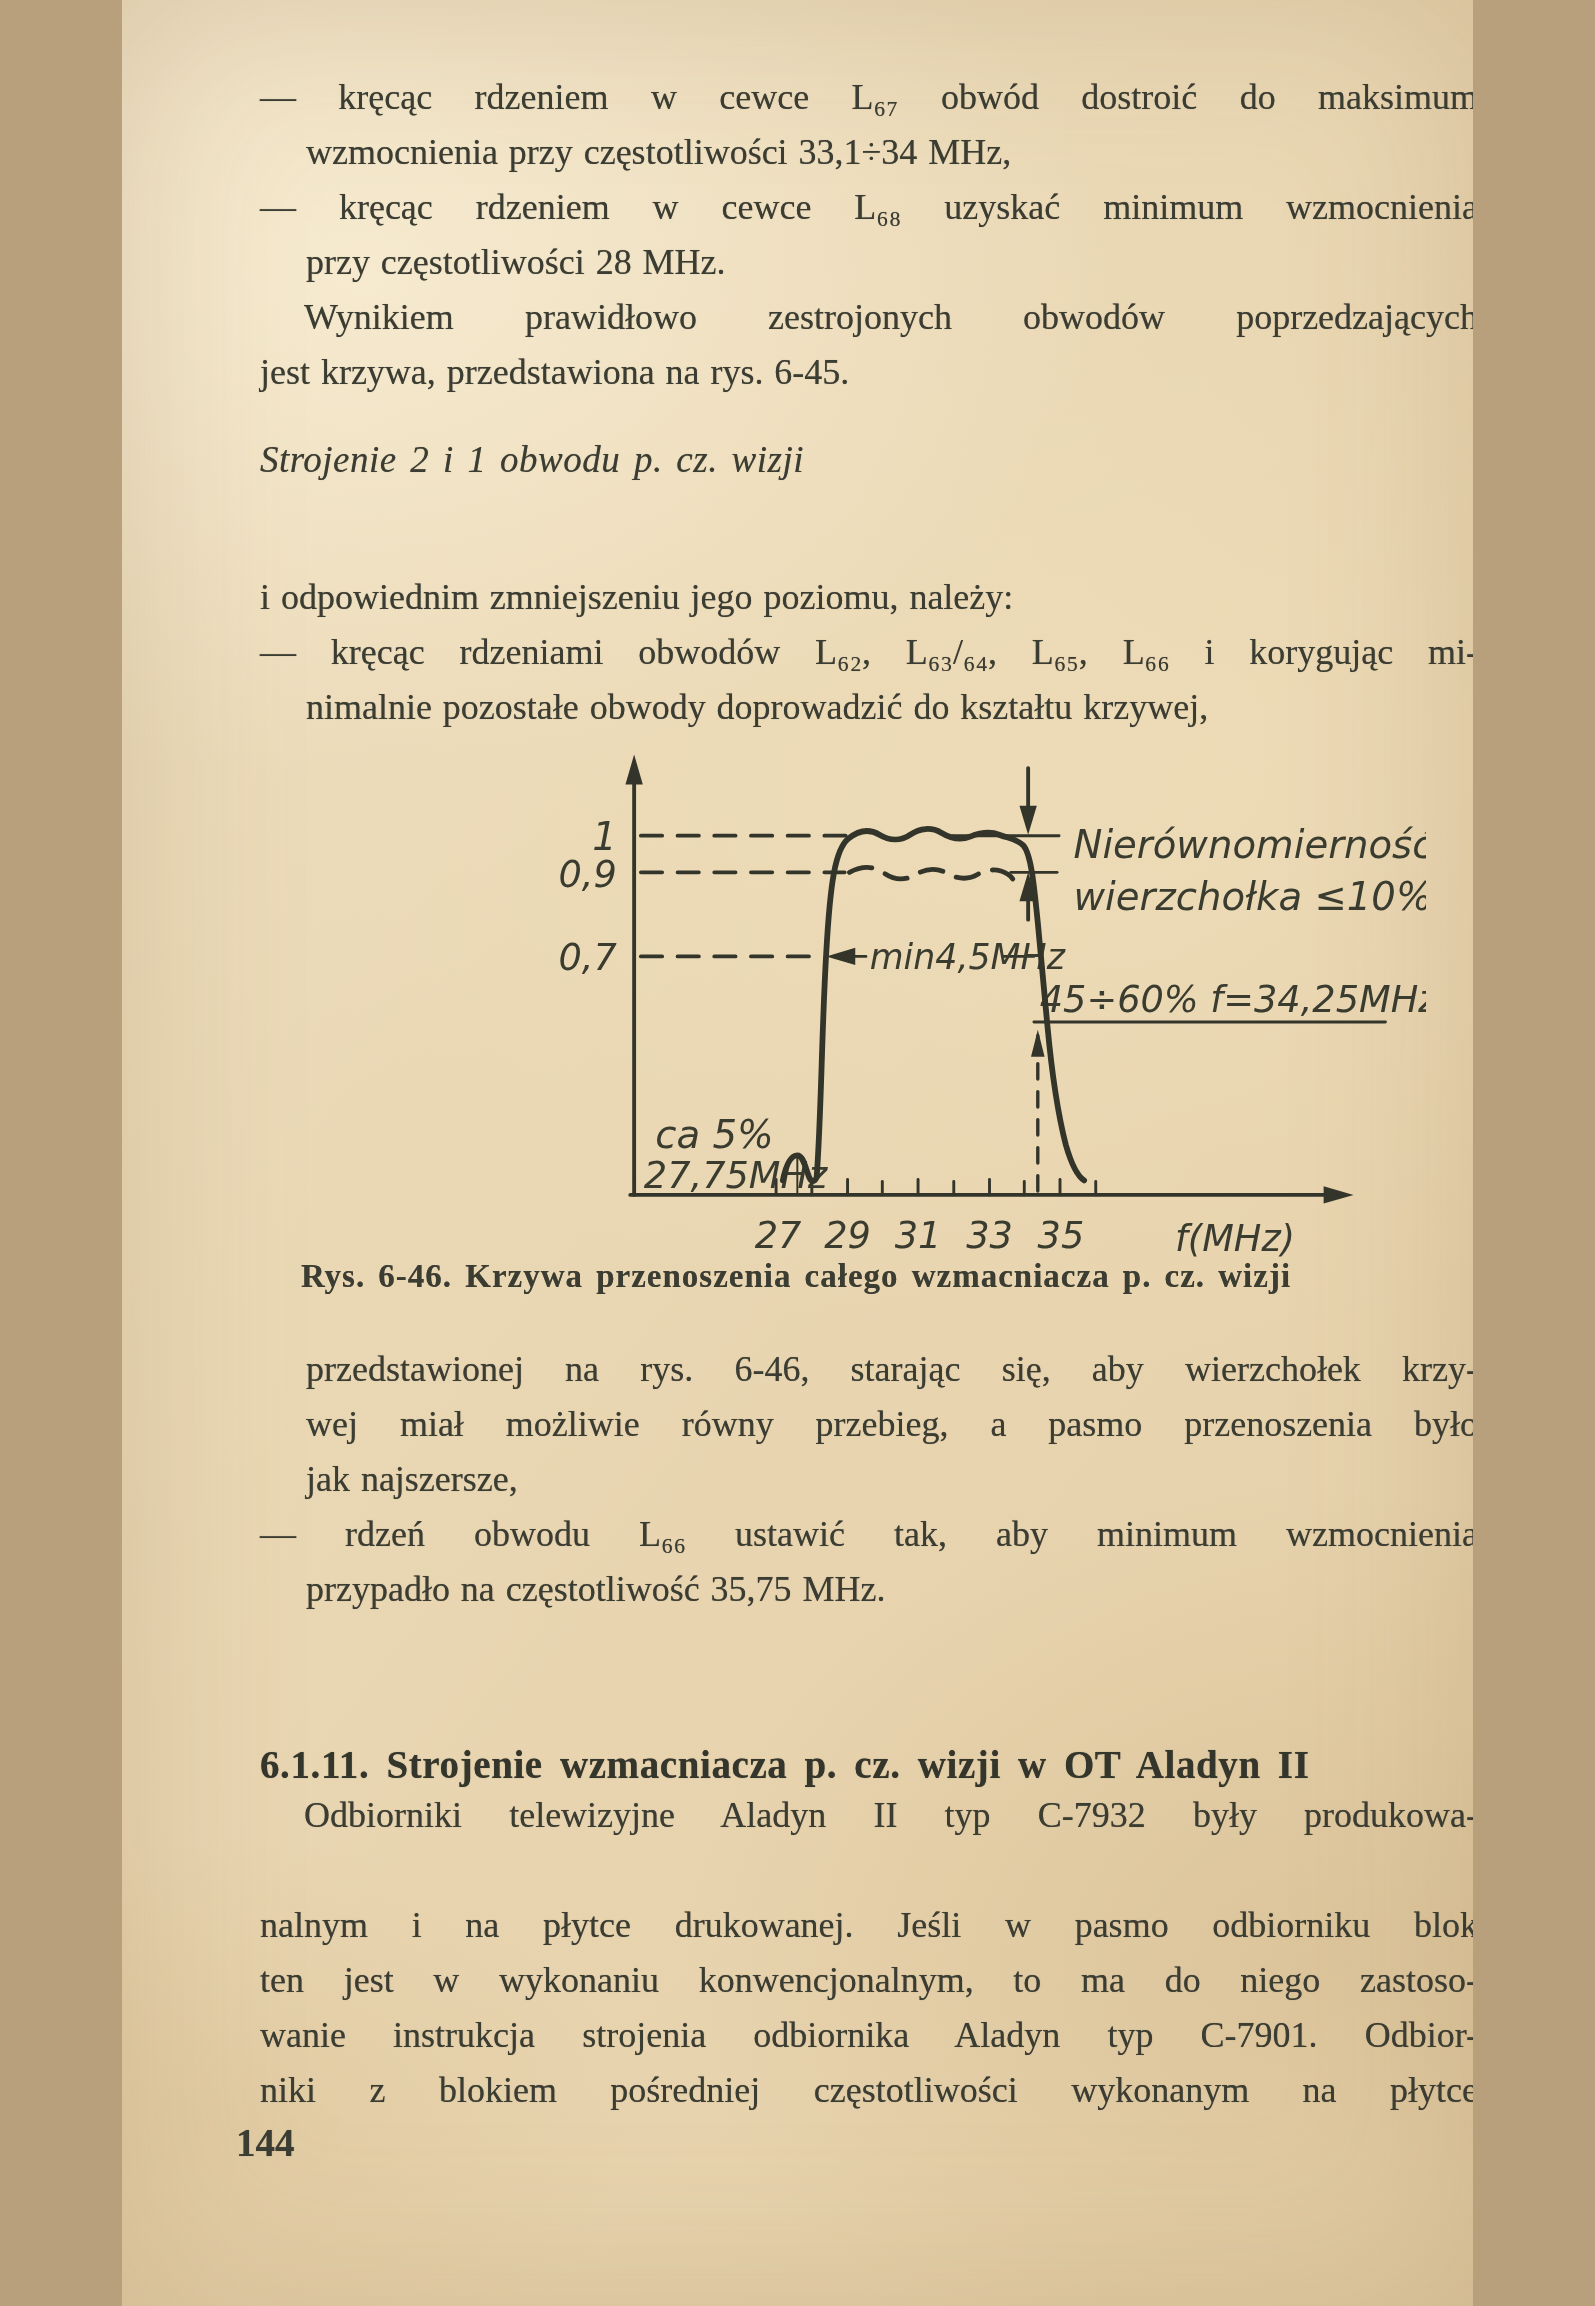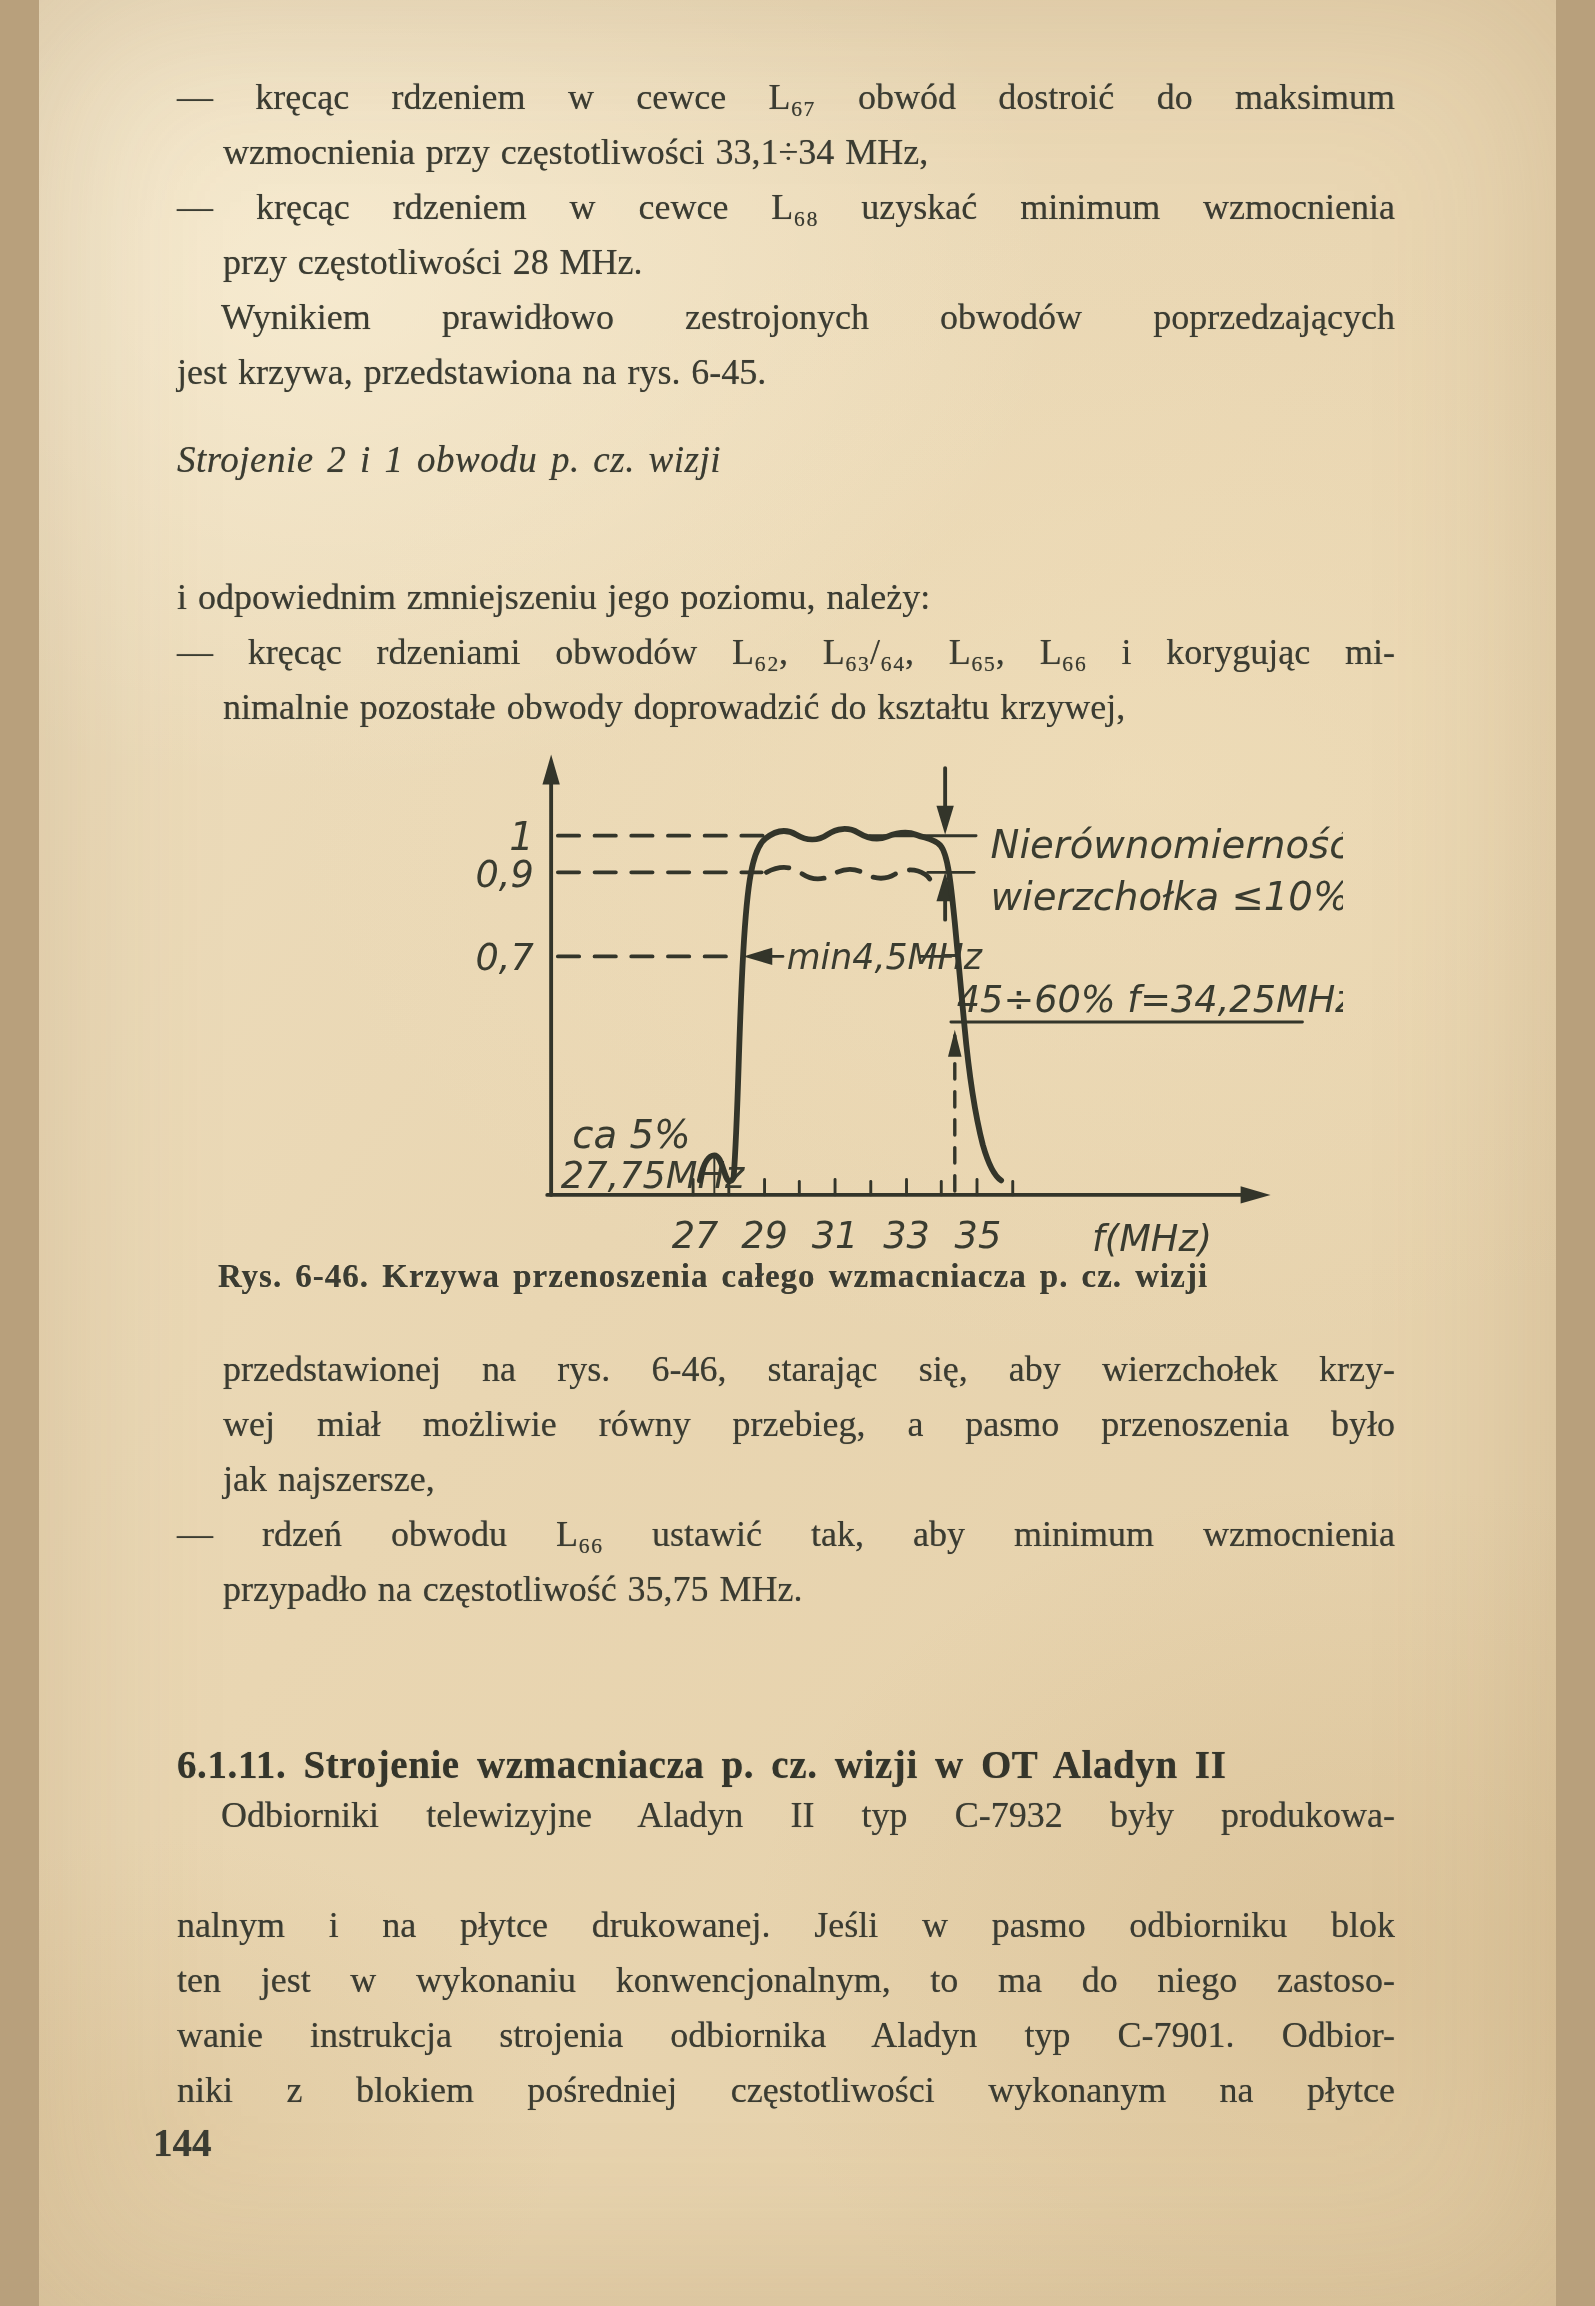--- a/index.html
+++ b/index.html
@@ -1,18 +1,18 @@
 <!DOCTYPE html>
 <html lang="pl"><head>
 <meta charset="utf-8">
 <style>
   html,body{margin:0;padding:0;background:#b8a07c;}
   .page{
     position:relative;
-    width:1517px;height:2307px;
+    width:1351px;height:2307px;
     margin:0 auto;
     overflow:hidden;
     color:#3b3c32;
     font-family:"Liberation Serif","DejaVu Serif",serif;
     background:
       radial-gradient(1207px 821px at 18% 12%, rgba(255,247,226,0.50), rgba(255,247,226,0) 62%),
       radial-gradient(966px 734px at 88% 85%, rgba(196,164,114,0.28), rgba(196,164,114,0) 65%),
       radial-gradient(1448px 966px at 72% 34%, rgba(243,226,190,0.45), rgba(243,226,190,0) 60%),
       radial-gradient(579px 406px at 8% 92%, rgba(210,182,134,0.30), rgba(210,182,134,0) 70%),
       linear-gradient(128deg,#eedfc0 0%,#e9d6b2 46%,#e4cfa8 100%);

